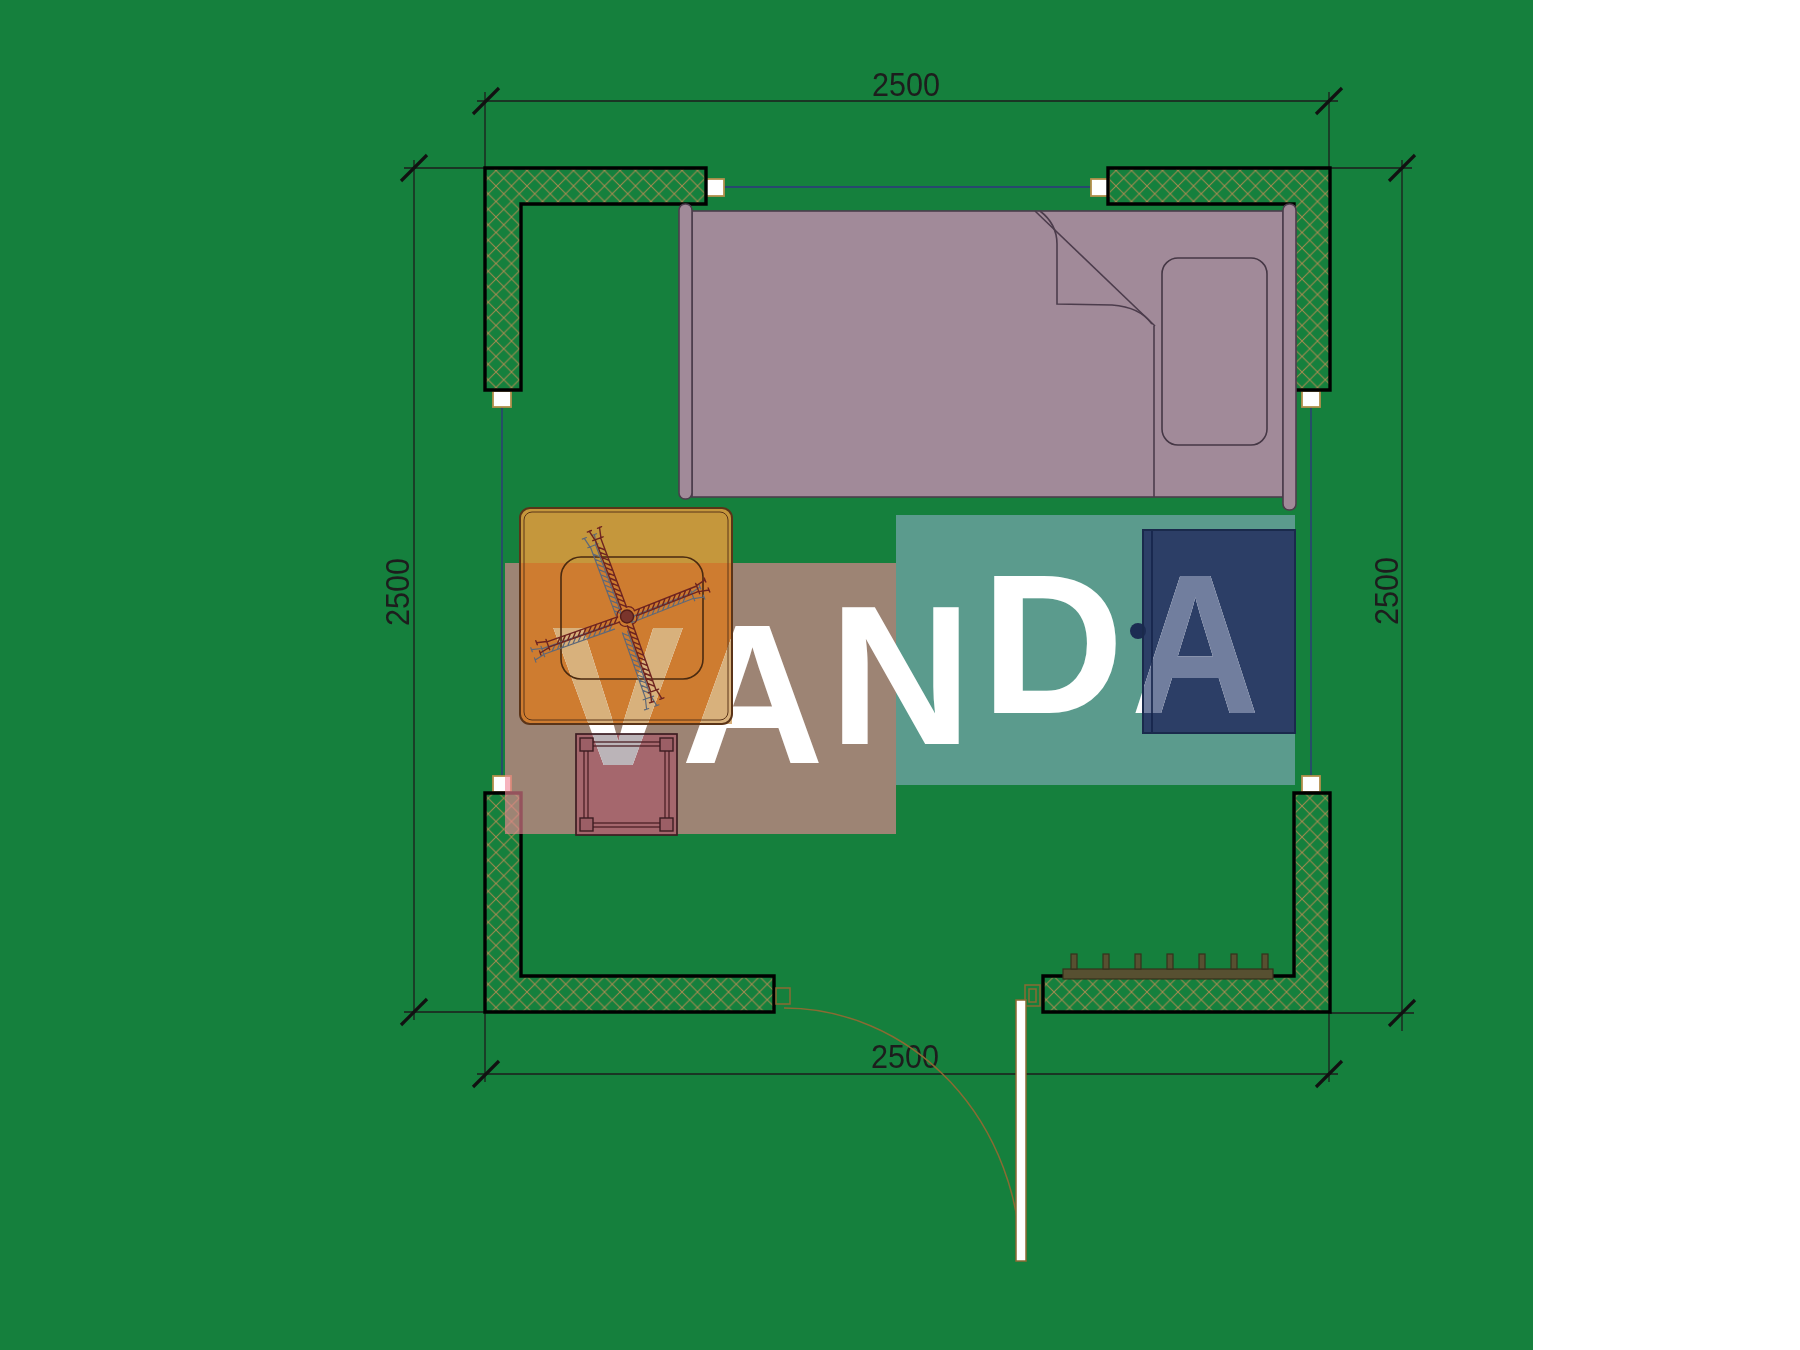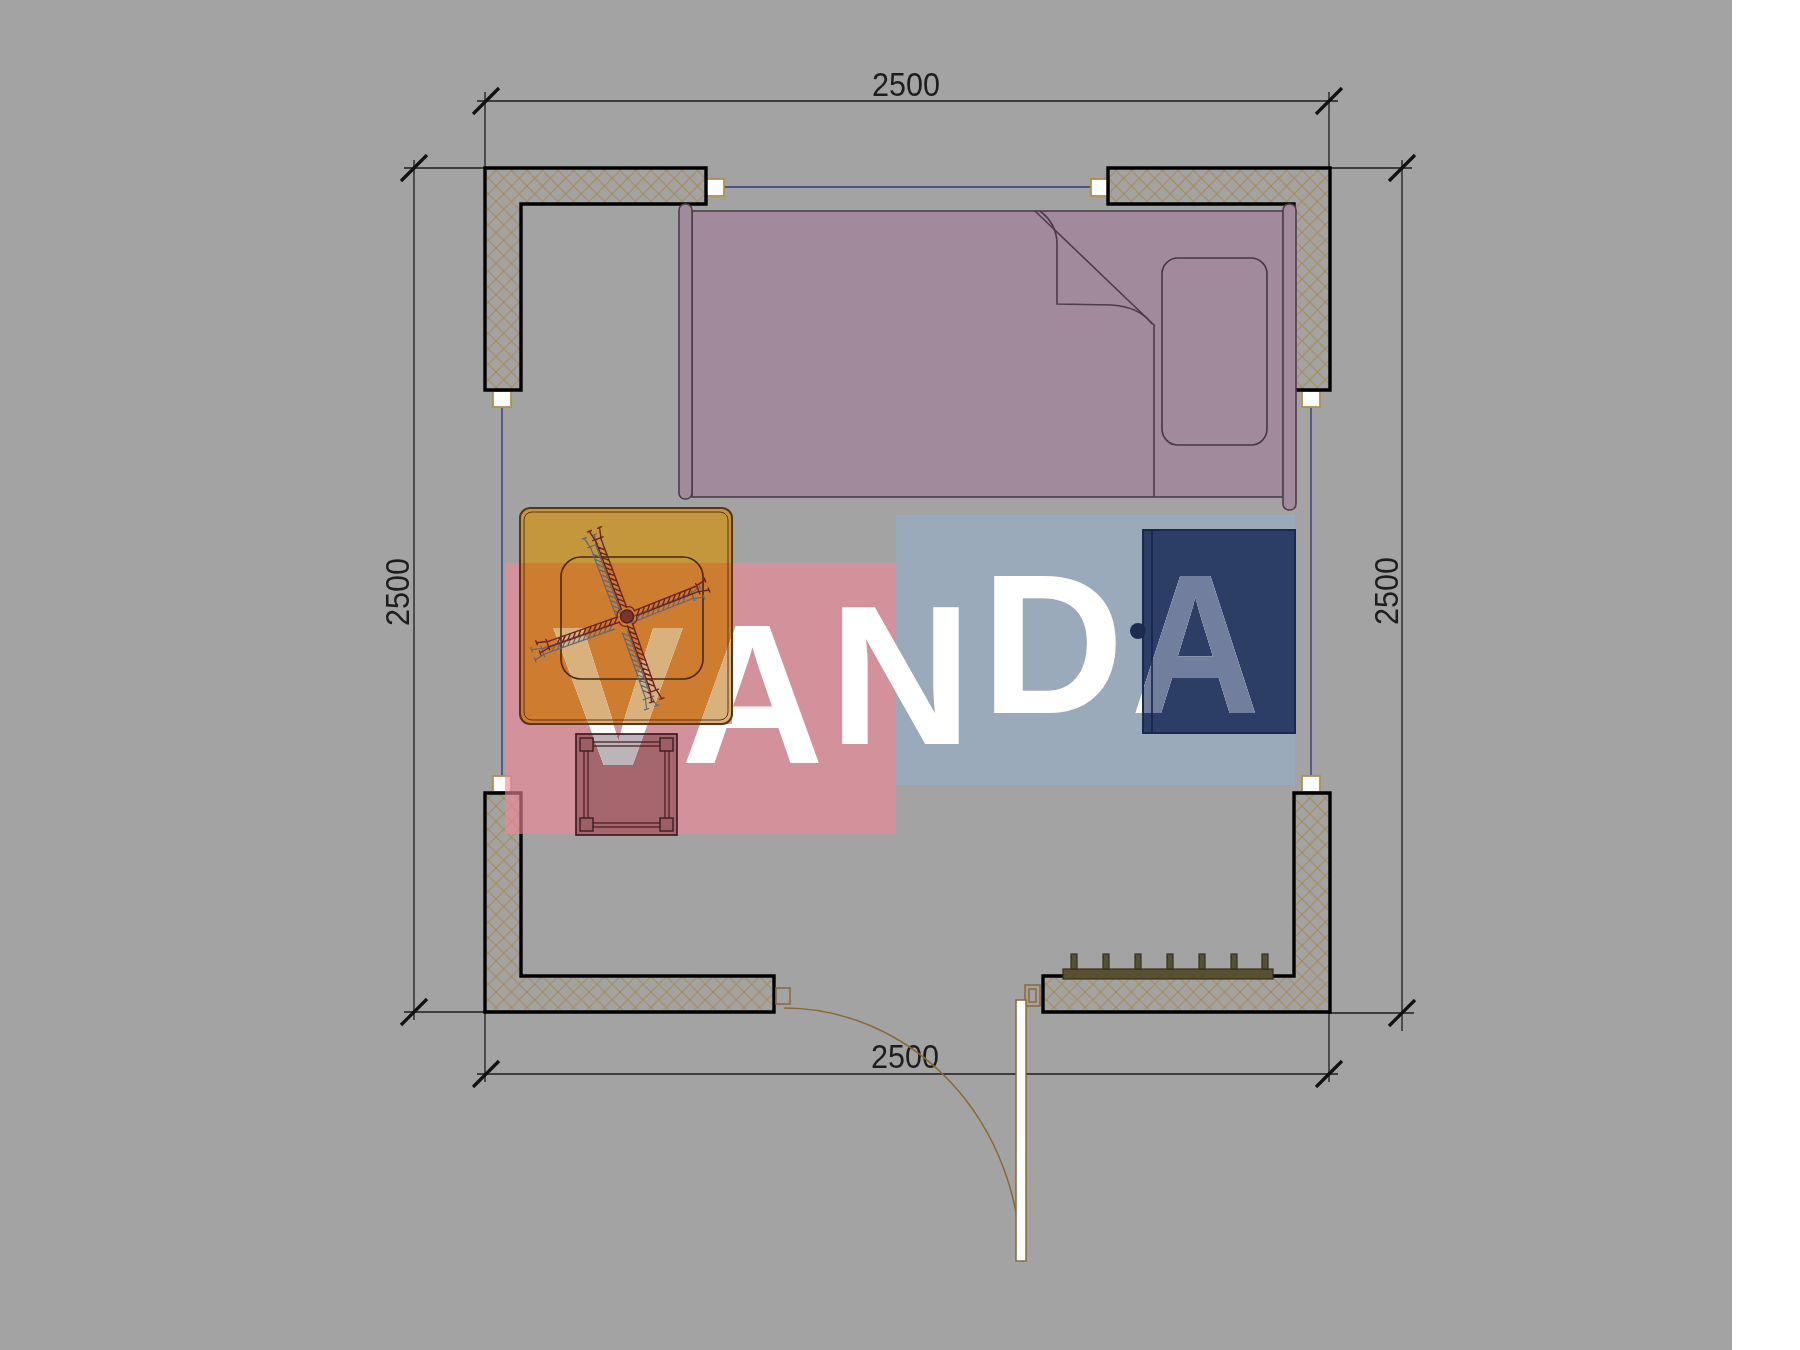--- a/index.html
+++ b/index.html
@@ -1,16 +1,16 @@
 <!DOCTYPE html>
 <html><head>
 <meta charset="utf-8">
 <style>
   html,body{margin:0;padding:0;background:#fff;}
-  .page{position:relative;width:1732px;height:1350px;background:#a3a3a3;overflow:hidden;
+  .page{position:relative;width:1533px;height:1350px;background:#15803d;overflow:hidden;
         font-family:"Liberation Sans", sans-serif;}
   svg{position:absolute;left:0;top:0;}
 </style>
 </head>
 <body>
 <div class="page">
 <svg width="1800" height="1350" viewBox="0 0 1800 1350">
 <defs>
   <pattern id="hatch" width="15.5" height="15.5" patternUnits="userSpaceOnUse">
     <path d="M0 0 L15.5 15.5 M15.5 0 L0 15.5" stroke="#a58a50" stroke-width="1" fill="none"></path>

